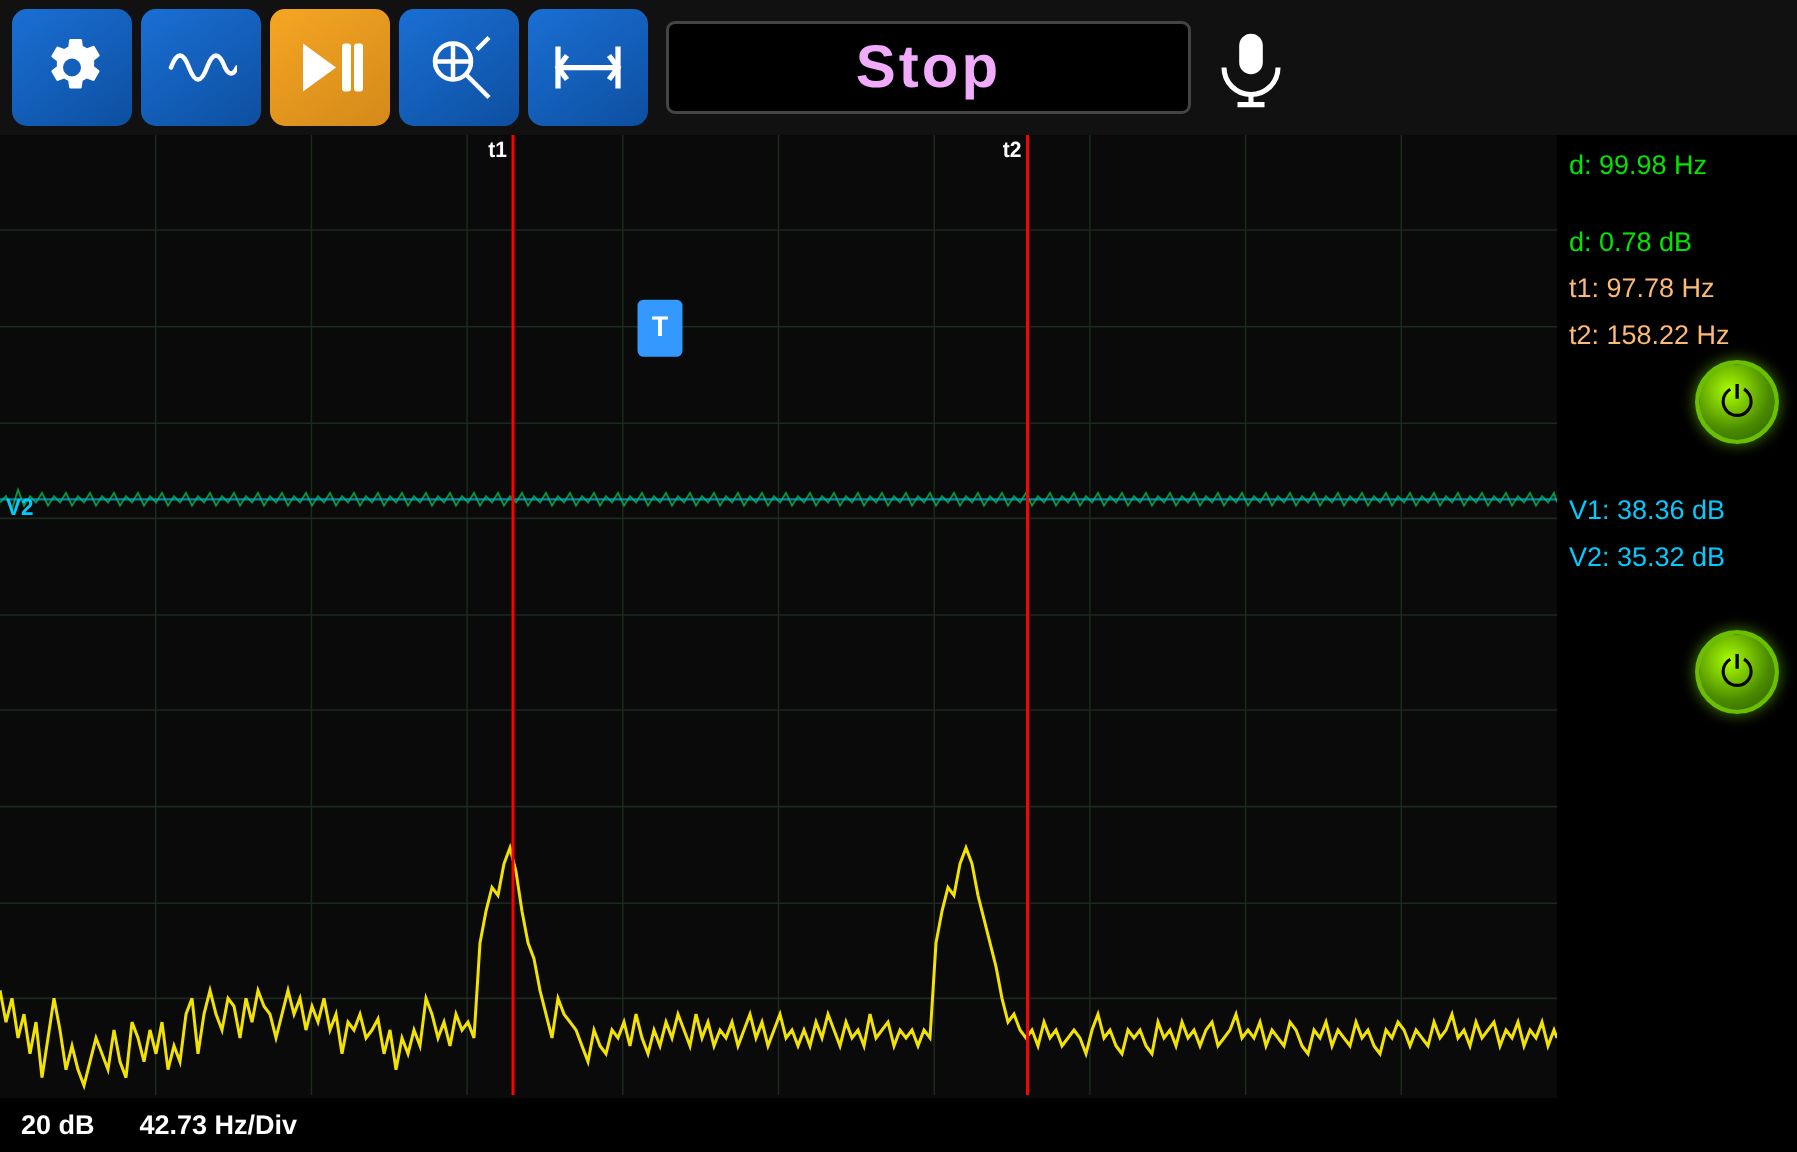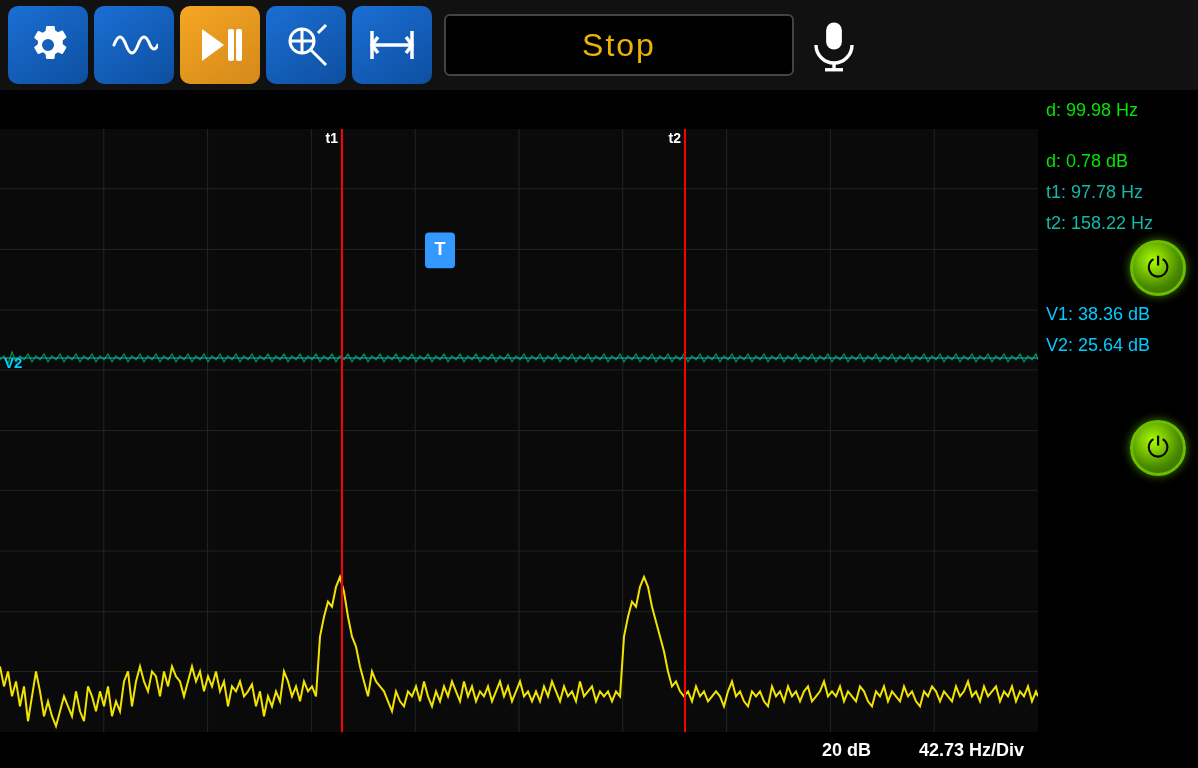--- a/index.html
+++ b/index.html
@@ -48,23 +48,23 @@
       border: 2px solid #444;
       border-radius: 6px;
       cursor: pointer;
       display: flex;
       align-items: center;
       justify-content: center;
       margin-left: 6px;
     }
 
     #stop-label {
-      color: #eab308;
-      font-size: 32px;
-      font-weight: normal;
+      color: #f0abfc;
+      font-size: 40px;
+      font-weight: bold;
       letter-spacing: 2px;
     }
 
     #mic-btn {
       width: 68px;
       height: 68px;
       display: flex;
       align-items: center;
       justify-content: center;
       cursor: pointer;
@@ -77,40 +77,39 @@
       height: 678px; 
       position: relative;
     }
 
     
     #chart-area {
       flex: 1;
       position: relative;
       background: #0a0a0a;
       overflow: hidden;
-      margin-top: 39px;
     }
 
     
     #right-panel {
       width: 160px;
       background: #000;
       display: flex;
       flex-direction: column;
       padding: 10px 8px;
       gap: 4px;
       position: relative;
     }
 
     .stat-line {
       font-size: 18px;
       white-space: nowrap;
     }
     .stat-green { color: #00e600; }
-    .stat-red   { color: #14b8a6; }
+    .stat-red   { color: #fdba74; }
     .stat-cyan  { color: #00ccff; }
 
     .stat-block {
       margin-bottom: 6px;
     }
 
     .power-btn-top {
       position: absolute;
       top: 150px;
       right: 12px;
@@ -144,22 +143,21 @@
     #status-bar {
       position: absolute;
       bottom: 0;
       left: 0;
       width: 100%;
       height: 36px;
       background: #000;
       display: flex;
       align-items: center;
       padding: 0 14px;
-      gap: 48px;
-      justify-content: flex-end;
+      gap: 30px;
     }
     .status-text {
       color: #fff;
       font-size: 18px;
       font-weight: bold;
     }
 
     
     #waveform-svg {
       position: absolute;
@@ -367,25 +365,25 @@
     <div class="stat-block">
       <span class="stat-line stat-red">t2: 158.22 Hz</span>
     </div>
 
     <div class="power-btn-top">
       <div class="power-circle">
         <span class="power-icon">⏻</span>
       </div>
     </div>
 
-    <div class="stat-block" style="margin-top: 60px;">
+    <div class="stat-block" style="margin-top: 86px;">
       <span class="stat-line stat-cyan">V1: 38.36 dB</span>
     </div>
     <div class="stat-block">
-      <span class="stat-line stat-cyan">V2: 25.64 dB</span>
+      <span class="stat-line stat-cyan">V2: 35.32 dB</span>
     </div>
 
     <div class="power-btn-mid">
       <div class="power-circle">
         <span class="power-icon">⏻</span>
       </div>
     </div>
 
   </div>
 </div>

